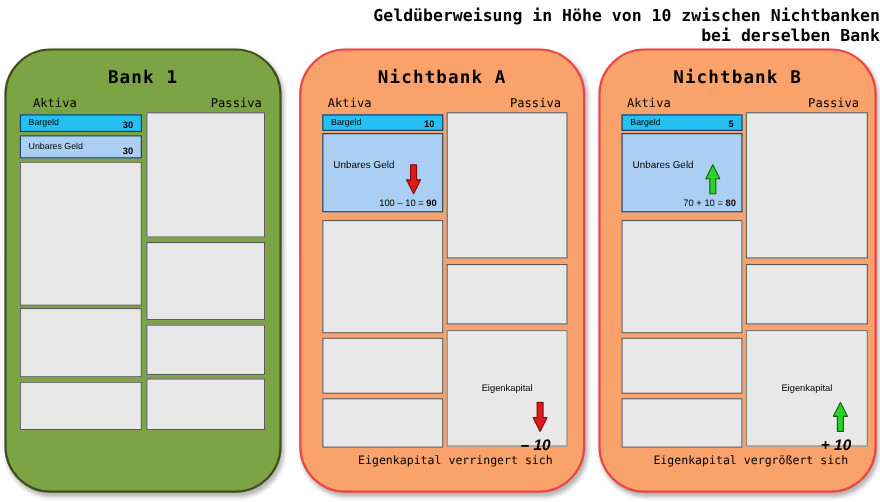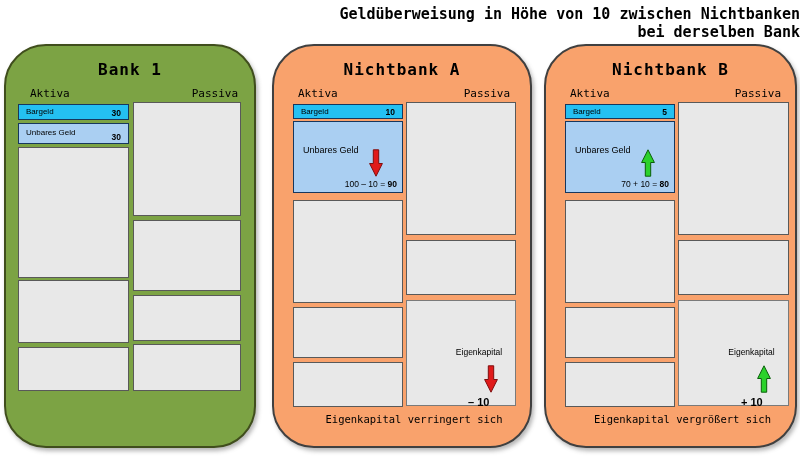--- a/index.html
+++ b/index.html
@@ -3,41 +3,41 @@
 <meta charset="utf-8">
 <style>
   html,body{margin:0;padding:0;background:#fff;}
   .canvas{position:relative;width:800px;height:456px;background:#ffffff;overflow:hidden;
           font-family:"DejaVu Sans Mono",monospace;color:#000;}
   .title{position:absolute;top:5px;left:0;width:800px;text-align:right;
          font-size:15px;font-weight:bold;line-height:18px;}
   .panel{position:absolute;top:44px;height:404px;border-radius:42px;box-sizing:border-box;
          box-shadow:2px 3px 4px rgba(90,90,90,.45);}
   .panel-green{background:#7CA344;border:2px solid #404E1D;}
-  .panel-orange{background:#F9A26C;border:2px solid #404040;}
+  .panel-orange{background:#F9A26C;border:2px solid #ef4444;}
   .panel-title{position:absolute;top:14px;left:0;width:100%;margin:0;text-align:center;
                font-size:16px;font-weight:bold;letter-spacing:1px;}
   .hdr{position:absolute;top:41px;font-size:11px;}
   .hdr-left{left:24px;}
   .hdr-right{right:16px;}
   .box{position:absolute;box-sizing:border-box;border:1px solid #595959;background:#E8E8E8;}
   .cash{background:#24C0F2;border-color:#17375D;}
   .deposit{background:#AACFF2;border-color:#17375D;}
   .equity{border-color:#7A7A7A;}
   .lbl{position:absolute;left:7px;top:2px;font-family:"Liberation Sans",sans-serif;font-size:8px;}
   .val{position:absolute;right:7px;bottom:1px;font-family:"Liberation Sans",sans-serif;
        font-size:8.5px;font-weight:bold;}
   .dep-label{position:absolute;left:9px;top:23px;font-family:"Liberation Sans",sans-serif;font-size:9px;}
   .dep-arrow{position:absolute;left:75px;top:26px;width:14px;height:30px;}
   .dep-formula{position:absolute;right:5px;bottom:3px;font-family:"Liberation Sans",sans-serif;font-size:8.5px;}
   .eq-label{position:absolute;top:46px;left:0;width:100%;text-align:center;
-            font-family:"Liberation Sans",sans-serif;font-size:8.5px;margin-left:18px;}
+            font-family:"Liberation Sans",sans-serif;font-size:8.5px;}
   .eq-arrow{position:absolute;right:17px;top:64px;width:14px;height:28px;}
-  .eq-delta{position:absolute;right:9px;top:95px;width:38px;
-            font-family:"Liberation Sans",sans-serif;font-size:11px;font-weight:bold;}
+  .eq-delta{position:absolute;right:9px;top:95px;width:38px;text-align:center;
+            font-family:"Liberation Sans",sans-serif;font-size:14px;font-weight:bold;font-style:italic;}
   .caption{position:absolute;top:367px;left:12px;width:100%;text-align:center;font-size:10.5px;}
   .arrow-svg{display:block;width:100%;height:100%;}
   b{font-weight:bold;margin-top:32px;}
 </style>
 </head>
 <body>
 
 <div class="canvas">
 
   <div class="title">

